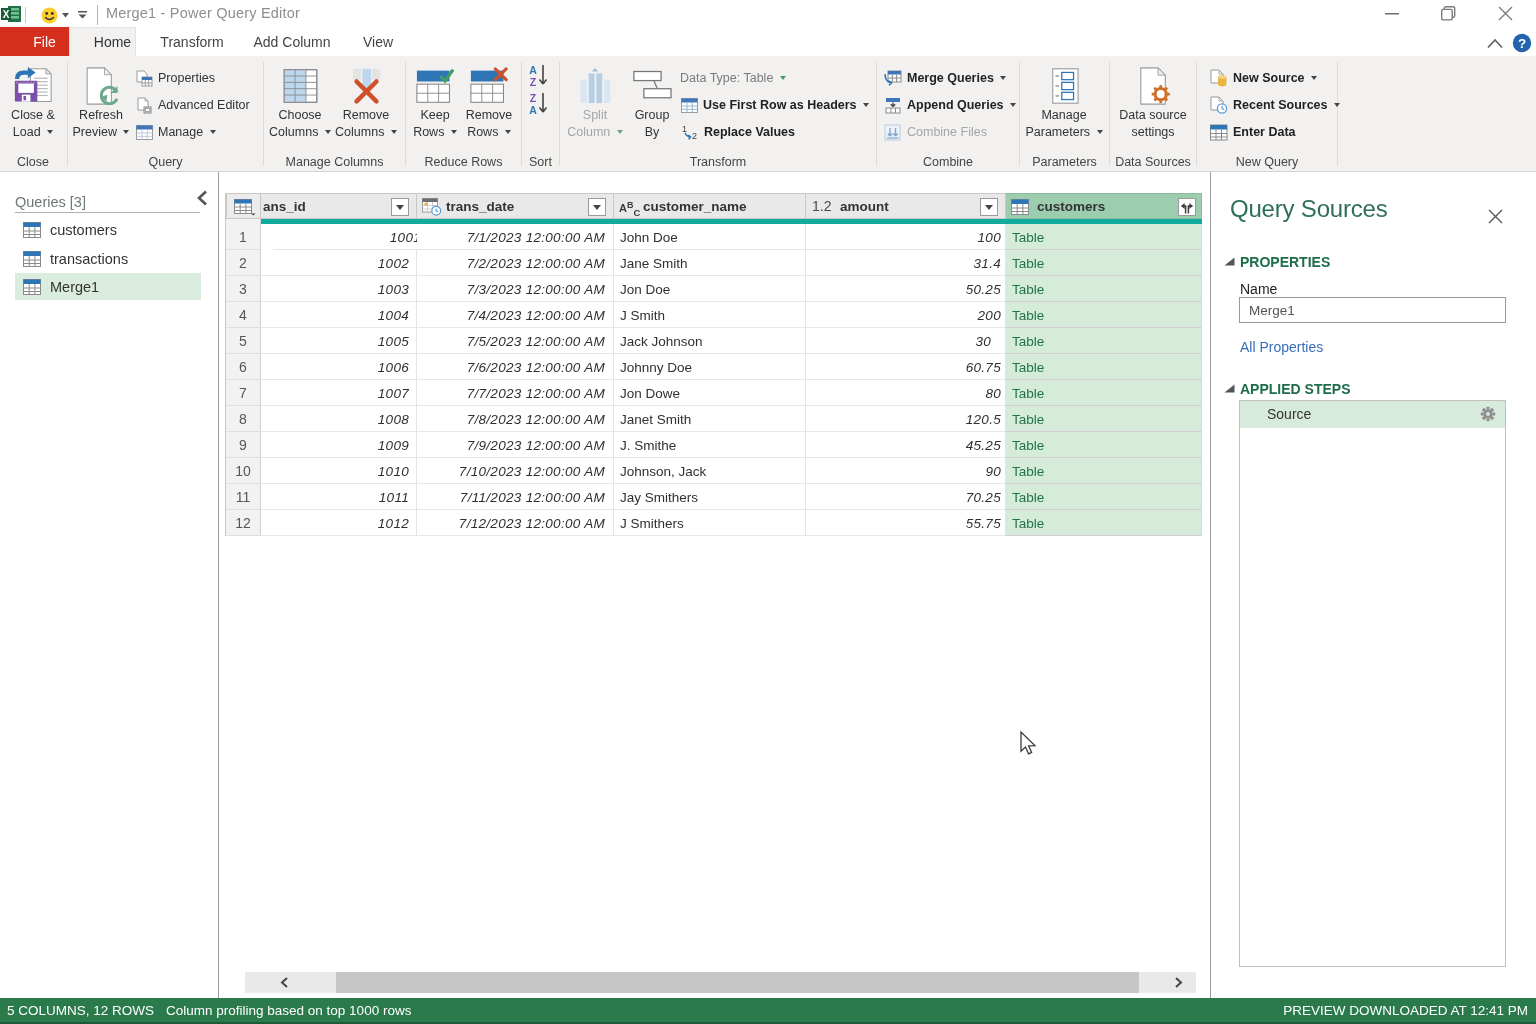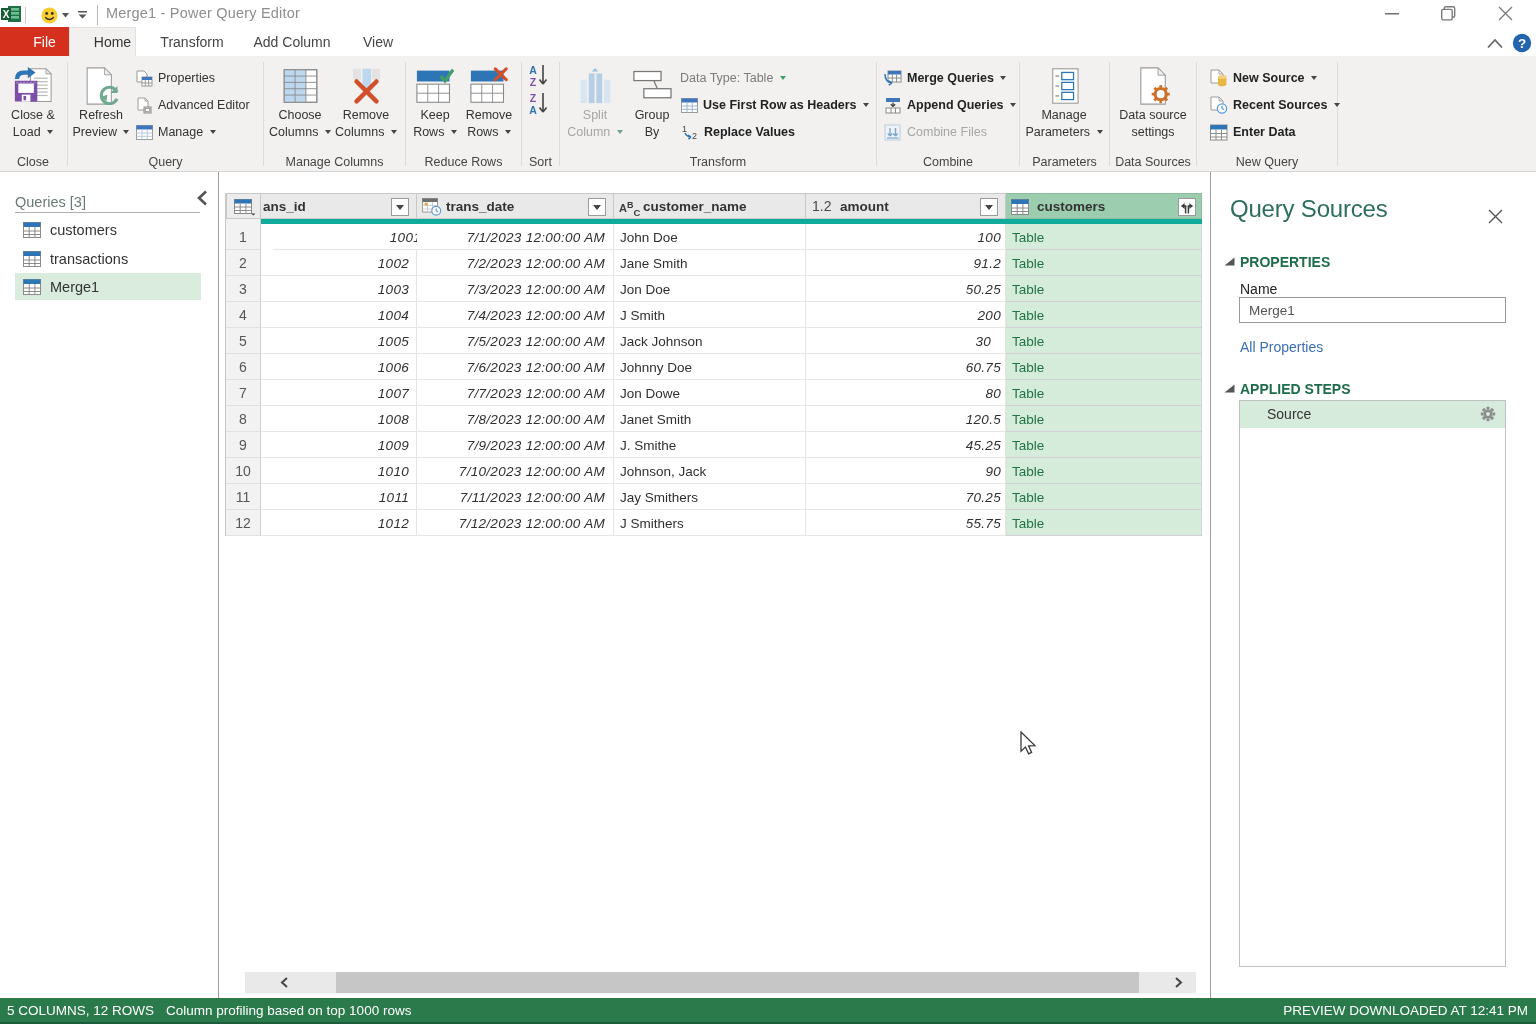--- a/index.html
+++ b/index.html
@@ -564,21 +564,21 @@
 
     <div id="rows">
         <div class="cell num" style="left:48px; top:52px; width:156px;padding-right:7px;">1001</div>
         <div class="cell num" style="left:192px; top:52px; width:197px;padding-right:8px;">7/1/2023 12:00:00 AM</div>
         <div class="cell txt" style="left:389px; top:52px; width:192px;">John Doe</div>
         <div class="cell num" style="left:581px; top:52px; width:200px;padding-right:4px;">100</div>
         <div class="cell tbl" style="left:781px; top:52px; width:196px;">Table</div>
         <div class="cell num" style="left:36px; top:78px; width:156px;padding-right:7px;">1002</div>
         <div class="cell num" style="left:192px; top:78px; width:197px;padding-right:8px;">7/2/2023 12:00:00 AM</div>
         <div class="cell txt" style="left:389px; top:78px; width:192px;">Jane Smith</div>
-        <div class="cell num" style="left:581px; top:78px; width:200px;padding-right:4px;">91.2</div>
+        <div class="cell num" style="left:581px; top:78px; width:200px;padding-right:4px;">31.4</div>
         <div class="cell tbl" style="left:781px; top:78px; width:196px;">Table</div>
         <div class="cell num" style="left:36px; top:104px; width:156px;padding-right:7px;">1003</div>
         <div class="cell num" style="left:192px; top:104px; width:197px;padding-right:8px;">7/3/2023 12:00:00 AM</div>
         <div class="cell txt" style="left:389px; top:104px; width:192px;">Jon Doe</div>
         <div class="cell num" style="left:581px; top:104px; width:200px;padding-right:4px;">50.25</div>
         <div class="cell tbl" style="left:781px; top:104px; width:196px;">Table</div>
         <div class="cell num" style="left:36px; top:130px; width:156px;padding-right:7px;">1004</div>
         <div class="cell num" style="left:192px; top:130px; width:197px;padding-right:8px;">7/4/2023 12:00:00 AM</div>
         <div class="cell txt" style="left:389px; top:130px; width:192px;">J Smith</div>
         <div class="cell num" style="left:581px; top:130px; width:200px;padding-right:4px;">200</div>

